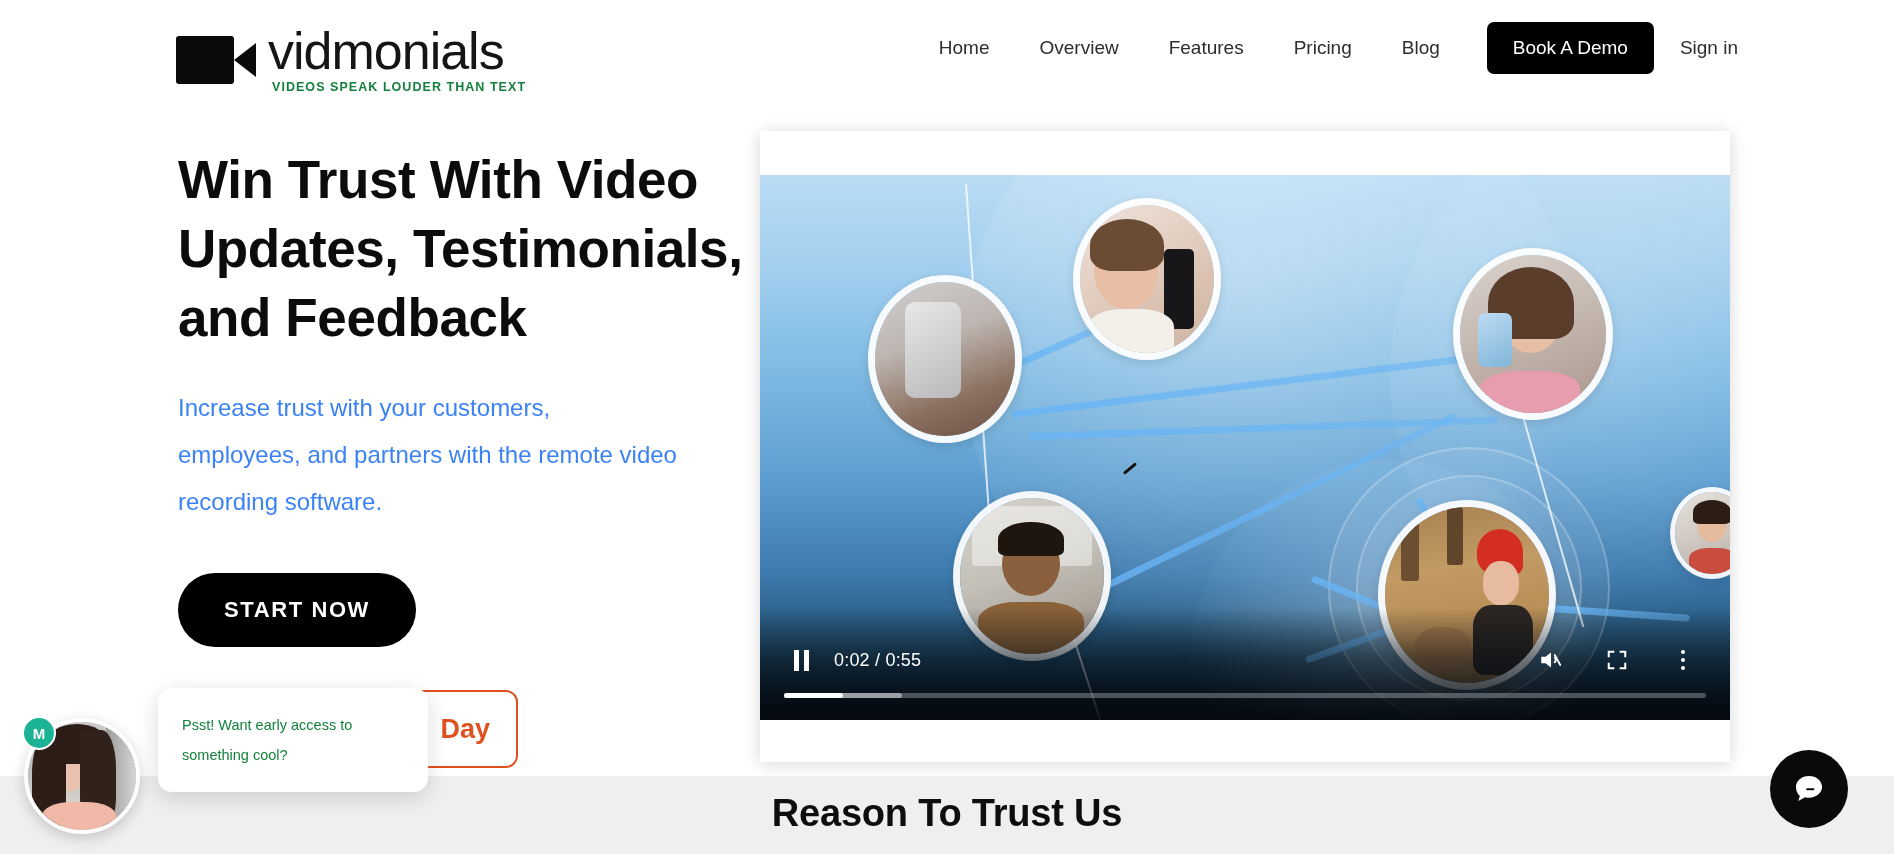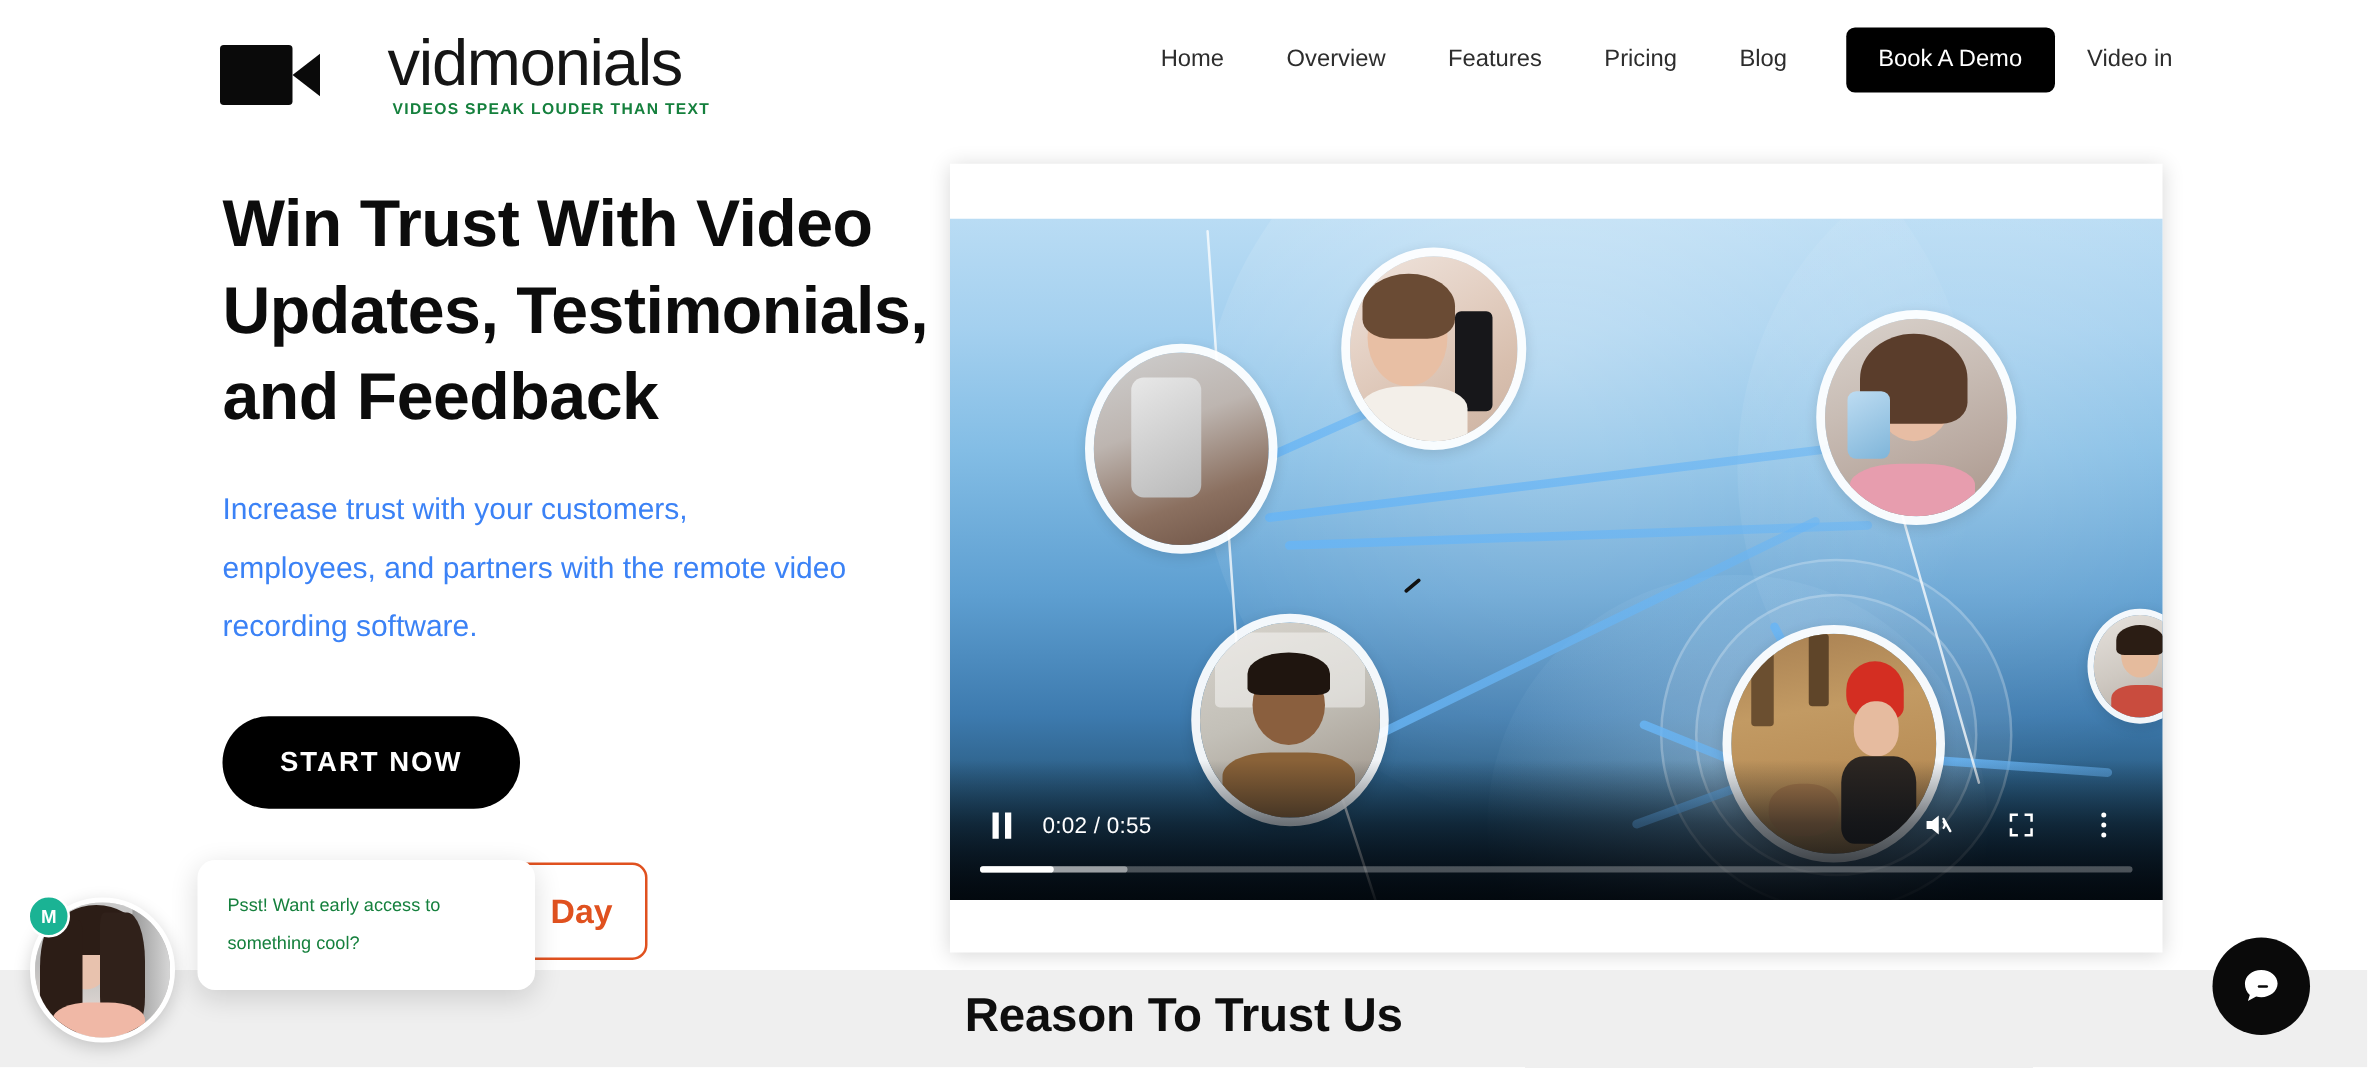--- a/index.html
+++ b/index.html
@@ -28,21 +28,20 @@
     display: flex;
     align-items: center;
     background: #ffffff;
   }
   .logo-block {
     position: absolute;
     left: 176px;
     top: 24px;
     display: flex;
     align-items: flex-start;
-    gap: 42px;
   }
   .cam-icon {
     position: relative;
     width: 84px;
     height: 56px;
     margin-top: 8px;
     margin-right: 8px;
   }
   .cam-body {
     position: absolute;
@@ -435,21 +434,21 @@
       </div>
     </div>
 
     <div class="nav">
       <a class="nav-link">Home</a>
       <a class="nav-link">Overview</a>
       <a class="nav-link">Features</a>
       <a class="nav-link">Pricing</a>
       <a class="nav-link">Blog</a>
       <div class="nav-demo">Book A Demo</div>
-      <a class="nav-signin">Video in</a>
+      <a class="nav-signin">Sign in</a>
     </div>
   </div>
 
   <div class="hero-left">
     <h1 class="hero-title">Win Trust With Video Updates, Testimonials, and Feedback</h1>
     <p class="hero-sub">Increase trust with your customers, employees, and partners with the remote video recording software.</p>
     <button class="start-btn">START NOW</button>
   </div>
 
   <div class="trial-badge">

